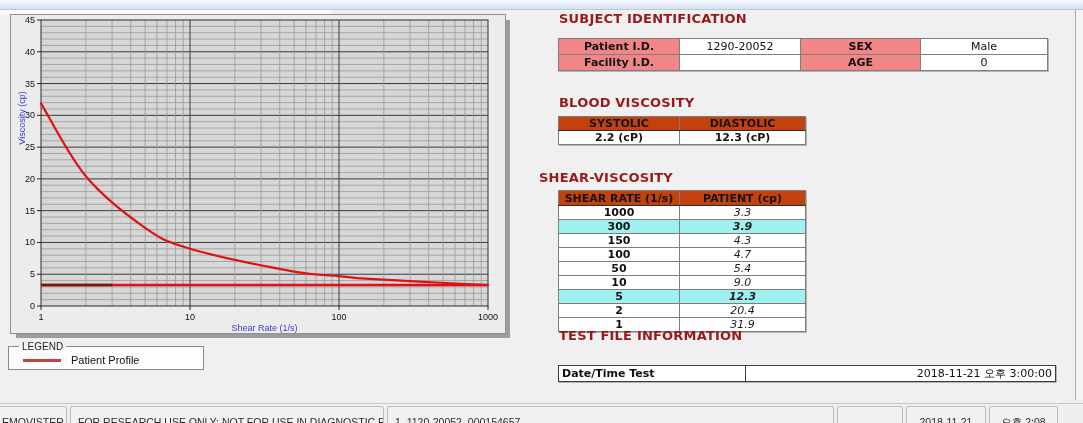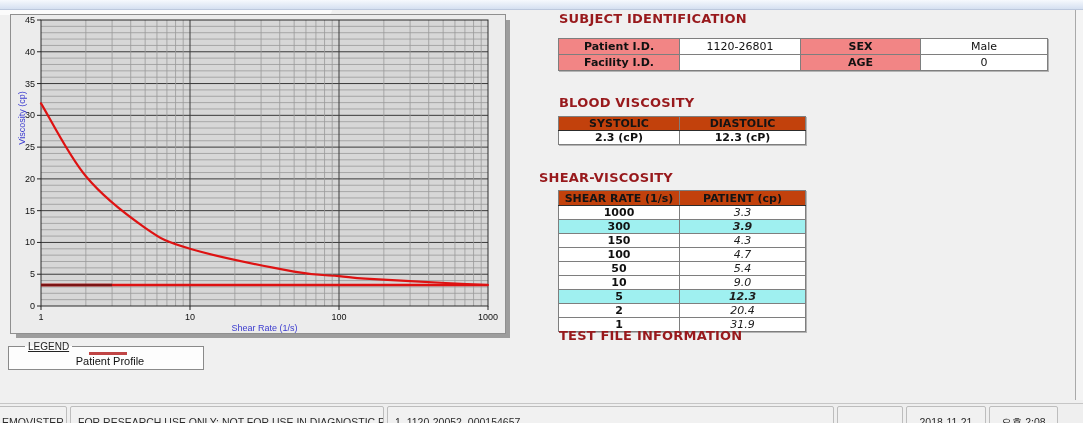--- a/index.html
+++ b/index.html
@@ -19,22 +19,22 @@
 
   
   .chart-panel{position:absolute;left:10px;top:14px;width:494px;height:318px;
     background:#ececec;border:1px solid #8f8f8f;
     box-shadow:5px 5px 0 -1px #9d9d9d;}
   .chart-panel svg{display:block;}
 
   
   .legend-box{position:absolute;left:8px;top:341px;width:186px;height:27px;
     background:#fdfdfd;border:1px solid #8a8a8a;margin:0;padding:0 0 0 8px;}
-  .legend-box .lg-title{font-size:10px;color:#222;padding:0 3px;margin-left:8px;text-decoration:underline;}
-  .legend-row{display:flex;align-items:center;height:16px;flex-direction:column;}
+  .legend-box .lg-title{font-size:10px;color:#222;padding:0 3px;margin-left:2px;}
+  .legend-row{display:flex;align-items:center;height:16px;}
   .legend-line{display:inline-block;width:38px;height:3px;margin-left:6px;margin-right:10px;}
   .legend-label{font-size:11px;color:#111;}
 
   
   .sec-title{position:absolute;font-family:"DejaVu Sans",sans-serif;
     font-size:13px;font-weight:bold;color:#98191c;letter-spacing:.2px;white-space:nowrap;}
   table{border-collapse:collapse;position:absolute;background:#fff;
     font-family:"DejaVu Sans",sans-serif;font-size:11px;color:#111;
     box-shadow:1px 1px 0 #b4b4b4;padding-left:12px;}
   td,th{border:1px solid #7e7e7e;padding:0 3px;text-align:center;overflow:hidden;white-space:nowrap;}
@@ -191,42 +191,42 @@
     <span class="legend-line" id="legend-line" style="background: rgb(192, 69, 69);"></span>
     <span class="legend-label">Patient Profile</span>
   </div>
 </fieldset>
 
 <div class="sec-title" style="left:559px;top:11px;">SUBJECT IDENTIFICATION</div>
 <table id="subject-table">
   <tbody>
       <tr>
     <td class="lblcell" style="width:114px">Patient I.D.</td>
-    <td style="width:114px">1120-26801</td>
+    <td style="width:114px">1290-20052</td>
     <td class="lblcell" style="width:113px">SEX</td>
     <td style="width:120px">Male</td>
   </tr>
   <tr>
     <td class="lblcell">Facility I.D.</td>
     <td></td>
     <td class="lblcell">AGE</td>
     <td>0</td>
   </tr>
 </tbody>
   </table>
 
 <div class="sec-title" style="left:559px;top:95px;">BLOOD VISCOSITY</div>
 <table id="blood-table">
   <tbody>
       <tr>
     <th style="width:114px">SYSTOLIC</th>
     <th style="width:119px">DIASTOLIC</th>
   </tr>
   <tr>
-    <td>2.3 (cP)</td>
+    <td>2.2 (cP)</td>
     <td>12.3 (cP)</td>
   </tr>
 </tbody>
   </table>
 
 <div class="sec-title" style="left:539px;top:170px;">SHEAR-VISCOSITY</div>
 <table id="shear-table">
   <thead>
   <tr>
     <th style="width:114px">SHEAR RATE (1/s)</th>
@@ -269,20 +269,24 @@
   <tr>
         <td class="rate">1</td>
         <td class="pval">31.9</td>
       </tr>
   </tbody>
 </table>
 
 <div class="sec-title" style="left:559px;top:328px;">TEST FILE INFORMATION</div>
 <table id="test-table">
   <tbody>
+      <tr>
+    <td class="tlabel" style="width:180px">Date/Time Test</td>
+    <td class="tvalue" style="width:303px">2018-11-21  오후 3:00:00</td>
+  </tr>
 </tbody>
   </table>
 
 <div class="statusbar">
   <div class="sb-cell sb-left" style="left:-6px;width:73px;">EMOVISTER</div>
   <div class="sb-cell sb-left" style="left:70px;width:314px;">FOR RESEARCH USE ONLY: NOT FOR USE IN DIAGNOSTIC PROCEDURES</div>
   <div class="sb-cell sb-left" style="left:387px;width:447px;">1_1120-20052_000154657</div>
   <div class="sb-cell" style="left:837px;width:66px;"></div>
   <div class="sb-cell sb-center" style="left:906px;width:80px;">2018-11-21</div>
   <div class="sb-cell sb-center" style="left:989px;width:69px;">오후 2:08</div>

